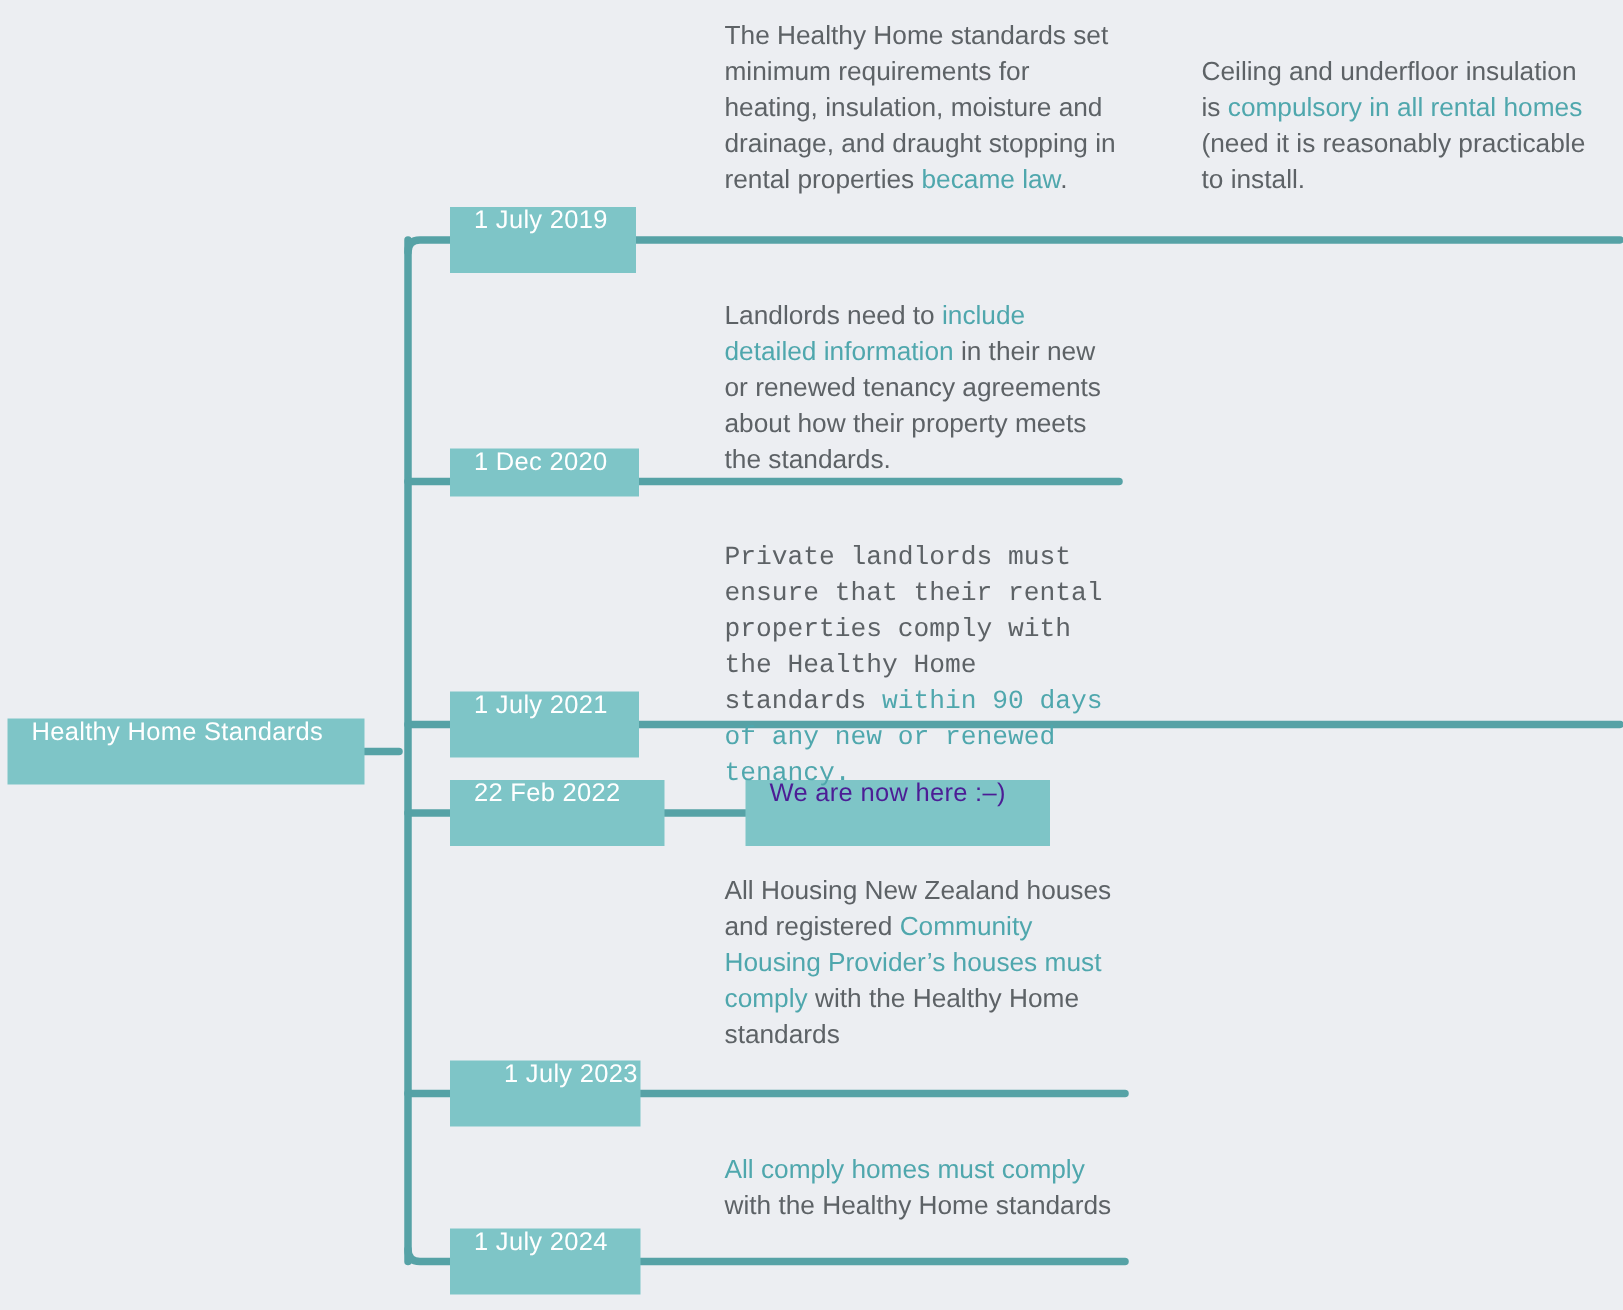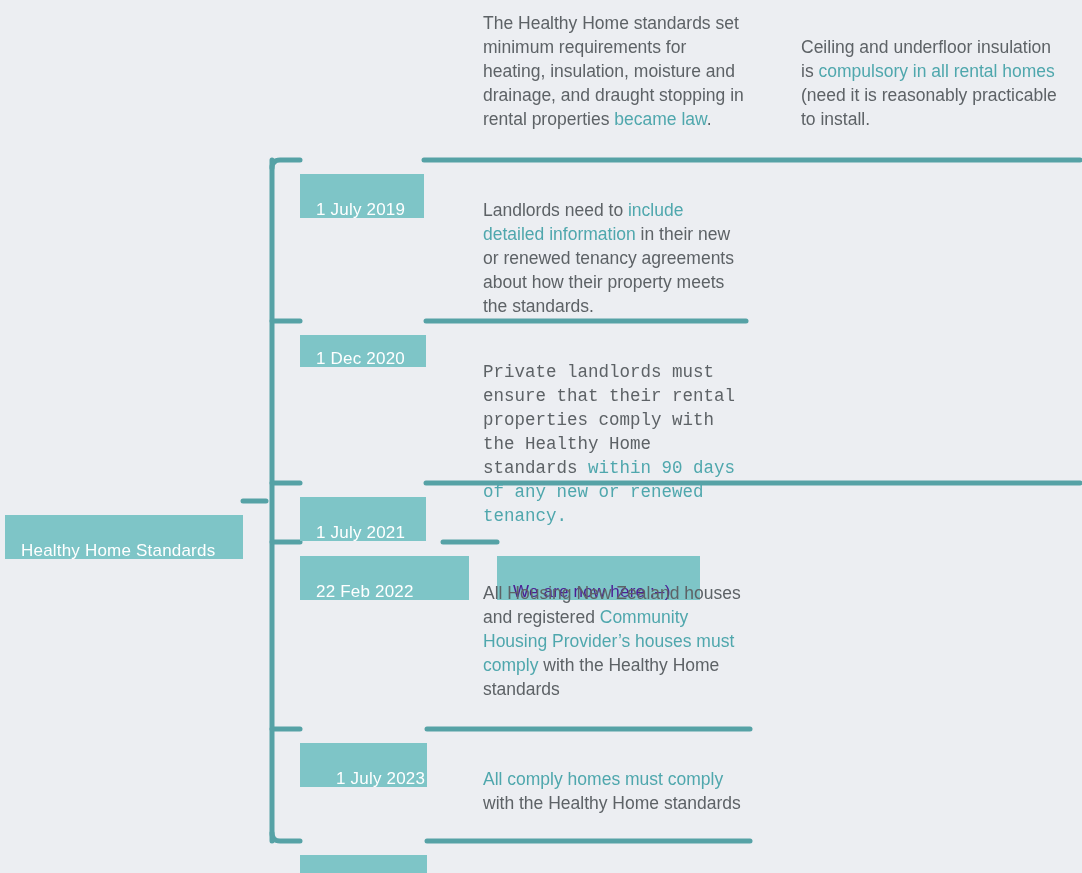--- a/index.html
+++ b/index.html
@@ -33,26 +33,25 @@
   }
 
   
   .node {
     position: absolute;
     background: #7ec5c7;
     color: #ffffff;
     font-size: 17px;
     line-height: 1;
     display: flex;
-    align-items: flex-end;
+    align-items: flex-start;
     padding: 0 16px;
     box-sizing: border-box;
     white-space: nowrap;
     letter-spacing: .2px;
-    margin-top: 36px;
   }
 
   .node.root {
     font-size: 17px;
   }
 
   .node.nowhere {
     color: #4c1d95;
     font-size: 17px;
     justify-content: flex-start;
@@ -116,21 +115,21 @@
   </div>
 
   <div class="node" style="left:300px; top:299px; width:126px; height:32px;">
     <span>1 Dec 2020</span>
   </div>
 
   <div class="node" style="left:300px; top:461px; width:126px; height:44px;">
     <span>1 July 2021</span>
   </div>
 
-  <div class="node" style="left:300px; top:520px; width:169px; height:44px;">
+  <div class="node" style="left:300px; top:520px; width:143px; height:44px;">
     <span>22 Feb 2022</span>
   </div>
 
   <div class="node" style="left:300px; top:707px; width:127px; height:44px;padding-left:36px;">
     <span>1 July 2023</span>
   </div>
 
   <div class="node" style="left:300px; top:819px; width:127px; height:44px;">
     <span>1 July 2024</span>
   </div>

